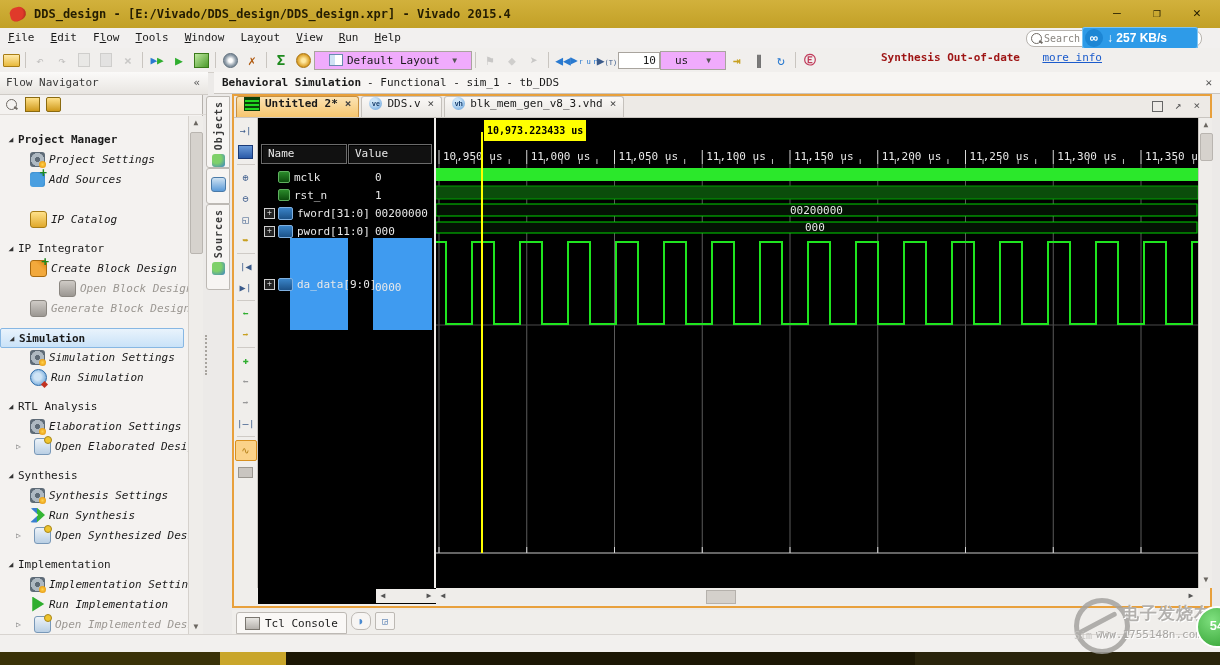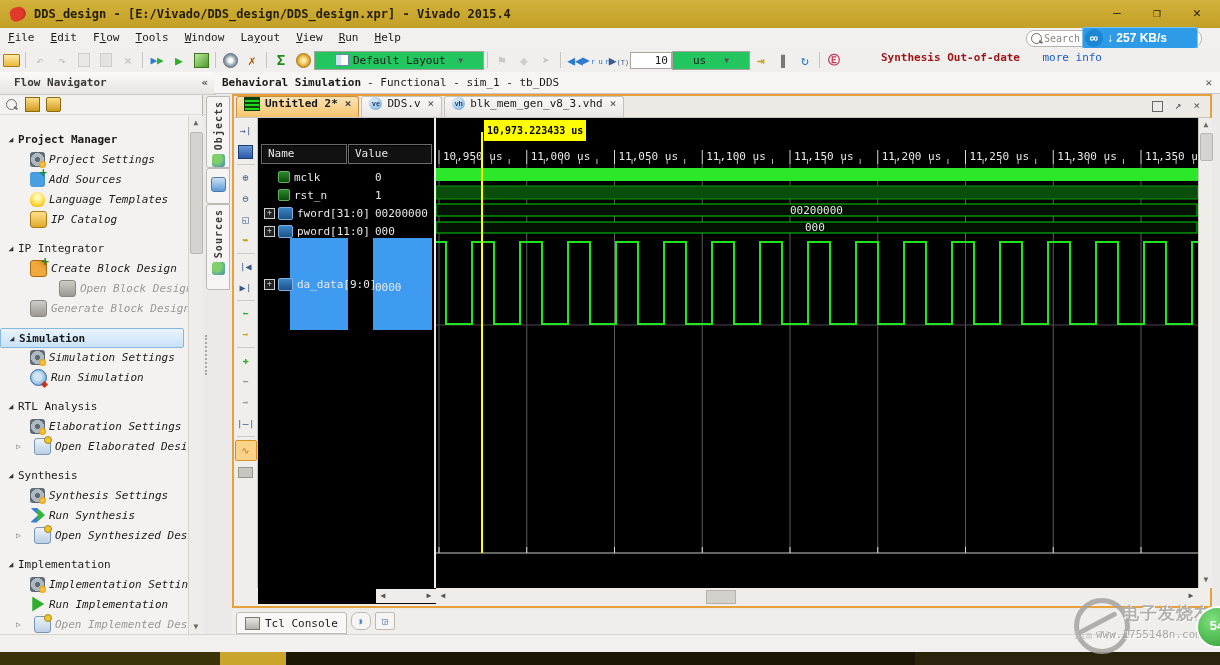--- a/index.html
+++ b/index.html
@@ -21,29 +21,29 @@
   .mag{width:9px;height:9px;border:1.5px solid #6f6a64;border-radius:50%;position:relative;margin-right:2px;flex:none;}
   .mag::after{content:"";position:absolute;left:7px;top:7px;width:4px;height:1.5px;background:#6f6a64;transform:rotate(40deg);}
   #dlbadge{position:absolute;right:22px;top:27px;width:116px;height:22px;background:#2E9BE8;border-radius:3px;box-shadow:0 0 0 1px #7cc4f2 inset;display:flex;align-items:center;color:#fff;font-size:12px;font-weight:bold;font-family:"Liberation Sans",sans-serif;}
   #dlbadge .knot{width:18px;height:18px;margin:0 4px 0 3px;border-radius:50%;background:#1d86d4;color:#fff;text-align:center;line-height:18px;font-size:12px;}
 
   
   #toolbar{left:0;top:48px;width:1220px;height:24px;background:#F1EFED;border-bottom:1px solid #D3CFCA;display:flex;align-items:center;}
   .tb-ic{width:20px;height:18px;margin:0 1px;display:flex;align-items:center;justify-content:center;font-size:13px;}
   .tb-sep{width:1px;height:16px;background:#C9C5C0;margin:0 3px;}
   .dim{opacity:.38;}
-  .combo{height:17px;background:#22c55e;border:1px solid #A9A49E;display:flex;align-items:center;padding:0 20px;gap:4px;}
+  .combo{height:17px;background:#f0abfc;border:1px solid #A9A49E;display:flex;align-items:center;padding:0 14px;gap:4px;}
   .combo .caret{font-size:8px;color:#555;}
   .numfield{width:34px;height:15px;background:#fff;border:1px solid #A9A49E;text-align:right;padding:0 3px;line-height:15px;}
   #synthwarn{position:absolute;right:200px;top:51px;color:#9E1414;font-weight:bold;}
-  #moreinfo{position:absolute;right:118px;top:51px;color:#1B5BCC;text-align:right;}
+  #moreinfo{position:absolute;right:118px;top:51px;color:#1B5BCC;text-decoration:underline;text-align:right;}
 
   
   #flownav{left:0;top:72px;width:202px;height:562px;background:#F4F2F0;border-right:1px solid #B5B1AC;}
-  #fn-head{left:0;top:0;width:202px;height:22px;background:linear-gradient(#FBFAF9,#E8E5E1);border-bottom:1px solid #CFCBC6;line-height:22px;padding-left:14px;font-weight:bold;color:#3a3a3a;}
+  #fn-head{left:0;top:0;width:202px;height:22px;background:linear-gradient(#FBFAF9,#E8E5E1);border-bottom:1px solid #CFCBC6;line-height:22px;padding-left:6px;font-weight:normal;color:#3a3a3a;}
   #fn-collapse{position:absolute;right:8px;top:0;line-height:22px;color:#555;}
   #fn-tools{left:0;top:22px;width:202px;height:20px;border-bottom:1px solid #DDD9D5;display:flex;align-items:center;gap:6px;padding-left:6px;}
   #fn-tree{left:0;top:44px;width:188px;height:518px;overflow:hidden;}
   .fn-scroll{left:188px;top:44px;width:14px;height:518px;background:#EFEDEA;border-left:1px solid #D5D1CC;}
   .sb-btn{width:14px;height:14px;text-align:center;line-height:14px;font-size:8px;color:#6b6761;}
   .sb-thumb{position:absolute;left:1px;width:11px;background:#D6D2CD;border:1px solid #B9B5B0;border-radius:2px;}
   .tree-sec{position:absolute;left:0;width:188px;height:18px;display:flex;align-items:center;}
   .tree-sec .arr{width:14px;text-align:center;font-size:8px;color:#333;flex:none;margin-left:4px;}
   .tree-sec .lbl{white-space:nowrap;}
   .tree-sec.bold .lbl{font-weight:bold;}
@@ -278,25 +278,20 @@
         </div>
         <div class="tree-item" style="top: 34px;">
           <span class="pad"></span>
           <span class="tico tico-gear"></span>
           <span class="lbl">Project Settings</span>
         </div>
         <div class="tree-item" style="top: 54px;">
           <span class="pad"></span>
           <span class="tico tico-add-sources"></span>
           <span class="lbl">Add Sources</span>
-        </div>
-        <div class="tree-item" style="top: 74px;">
-          <span class="pad"></span>
-          <span class="tico tico-lightbulb"></span>
-          <span class="lbl">Language Templates</span>
         </div>
         <div class="tree-item" style="top: 94px;">
           <span class="pad"></span>
           <span class="tico tico-ip-catalog"></span>
           <span class="lbl">IP Catalog</span>
         </div>
         <div class="tree-sec" style="top: 123px;">
           <span class="arr">◢</span>
           <span class="lbl">IP Integrator</span>
         </div>

